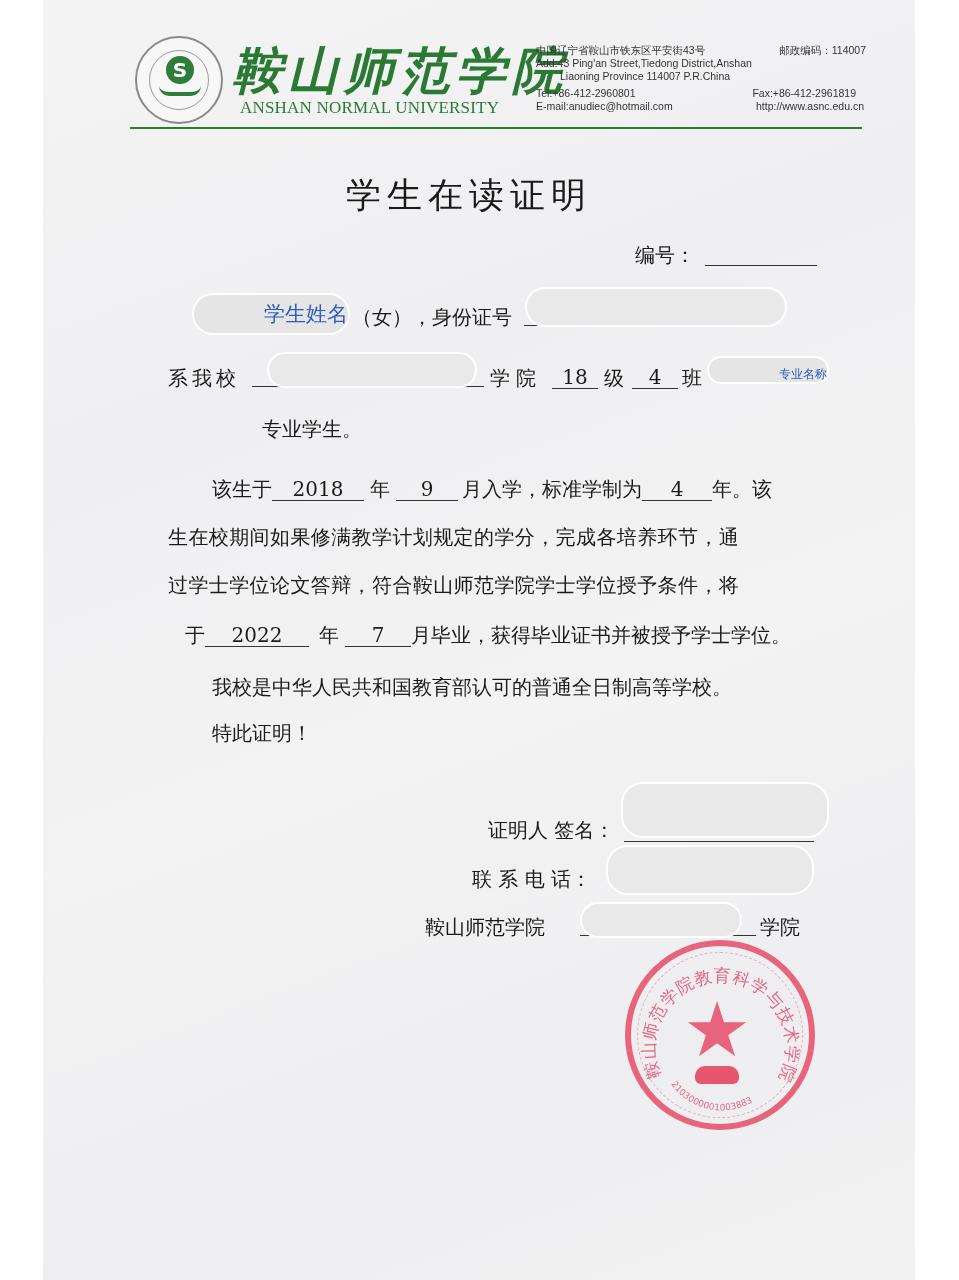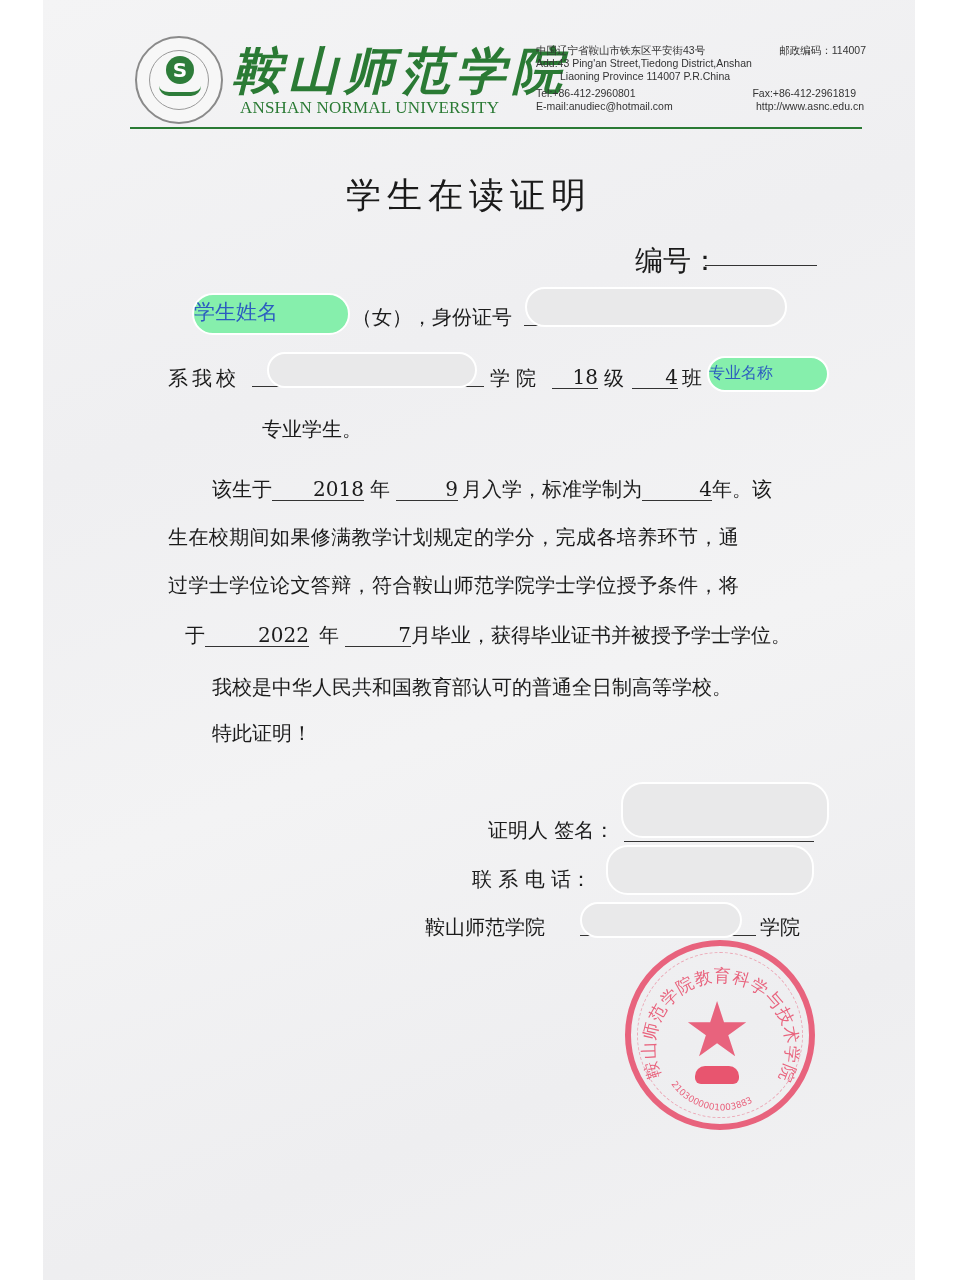--- a/index.html
+++ b/index.html
@@ -46,32 +46,32 @@
     .contact .gap { height: 4px; }
     .header-rule {
       position: absolute; left: 130px; top: 127px; width: 732px; height: 2px; background: #2a7a34;
     }
 
     
     .doc-title {
       position: absolute; left: 346px; top: 172px; font-size: 35px; letter-spacing: 6px; color: #1a1a1a;
       font-family: "DejaVu Sans", sans-serif;
     }
-    .serial { position: absolute; left: 635px; top: 242px; font-size: 28px; font-family: "DejaVu Sans", sans-serif; }
+    .serial { position: absolute; left: 635px; top: 242px; font-size: 20px; font-family: "DejaVu Sans", sans-serif; }
     .serial-line { position: absolute; left: 705px; top: 265px; width: 112px; border-bottom: 1.5px solid #333; }
 
     
     .line { position: absolute; font-size: 20px; white-space: nowrap; color: #1b1b1b; }
-    .blank { display: inline-block; border-bottom: 1.5px solid #333; text-align: right; line-height: 22px; }
+    .blank { display: inline-block; border-bottom: 1.5px solid #333; text-align: center; line-height: 22px; }
     .redact {
       position: absolute; background: #e9e9ea; border: 2px solid #ffffff; border-radius: 22px;
     }
     .pill {
-      position: absolute; background: #86efac; border: 2px solid #ffffff; border-radius: 22px;
-      color: #2c5cc0; font-size: 21px; text-align: left; font-family: Liberation Mono, monospace;
+      position: absolute; background: #e5e5e5; border: 2px solid #ffffff; border-radius: 22px;
+      color: #2c5cc0; font-size: 21px; text-align: right; font-family: Liberation Serif, serif;
     }
 
     
     .stamp {
       position: absolute; left: 625px; top: 940px; width: 190px; height: 190px; border-radius: 50%;
       border: 6px solid #e8506e; opacity: 0.88;
     }
     .stamp .ring2 {
       position: absolute; left: 6px; top: 6px; right: 6px; bottom: 6px; border-radius: 50%;
       border: 1px dashed rgba(232, 80, 110, 0.5);
@@ -138,21 +138,21 @@
 <div class="redact" style="left:267px; top:352px; width:210px; height:36px;"></div>
 <div class="line" style="left:490px; top:365px; letter-spacing:6px;">学院</div>
 <div class="line" style="left:552px; top:365px;">
   <span class="blank" style="width:46px;">18</span>
 </div>
 <div class="line" style="left:604px; top:365px;">级</div>
 <div class="line" style="left:632px; top:365px;">
   <span class="blank" style="width:46px;">4</span>
 </div>
 <div class="line" style="left:682px; top:365px;">班</div>
-<div class="pill" style="left:707px; top:356px; width:122px; height:36px; line-height:32px; font-size:16px;">专业名称</div>
+<div class="pill" style="left:707px; top:356px; width:122px; height:28px; line-height:32px; font-size:12px;">专业名称</div>
 
 <div class="line" style="left:262px; top:416px;">专业学生。</div>
 
 <div class="line" style="left:212px; top:476px;">
   <span>该生于</span><span class="blank" style="width:92px;">2018</span><span style="margin:0 6px;">年</span><span class="blank" style="width:62px;">9</span><span style="margin-left:4px;">月入学，标准学制为</span><span class="blank" style="width:70px;">4</span><span>年。该</span>
 </div>
 <div class="line" style="left:168px; top:524px; letter-spacing:0.4px;">生在校期间如果修满教学计划规定的学分，完成各培养环节，通</div>
 <div class="line" style="left:168px; top:572px; letter-spacing:0.4px;">过学士学位论文答辩，符合鞍山师范学院学士学位授予条件，将</div>
 <div class="line" style="left:185px; top:622px;">
   <span>于</span><span class="blank" style="width:104px;">2022</span><span style="margin:0 6px 0 10px;">年</span><span class="blank" style="width:66px;">7</span><span>月毕业，获得毕业证书并被授予学士学位。</span>

